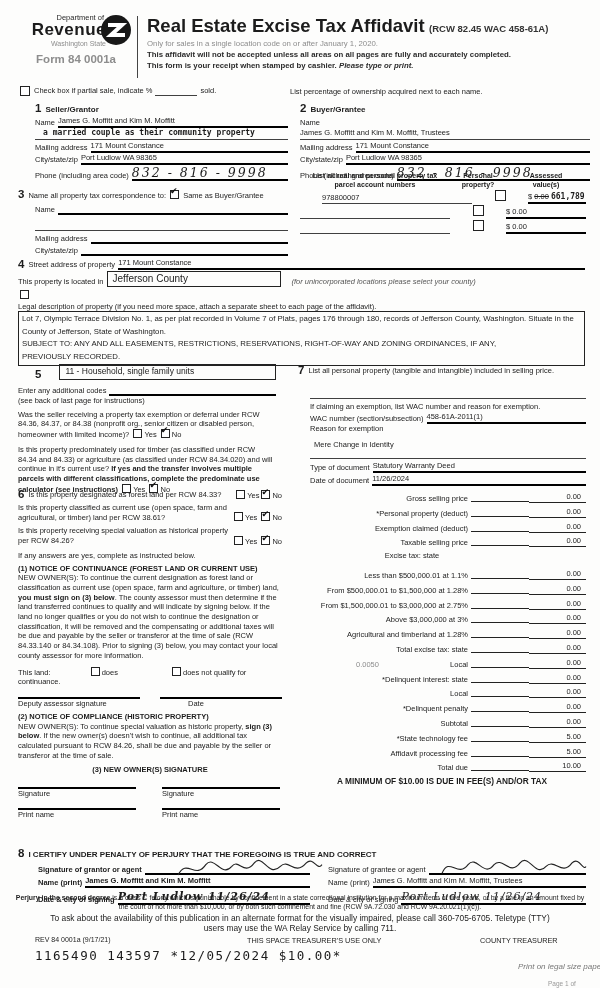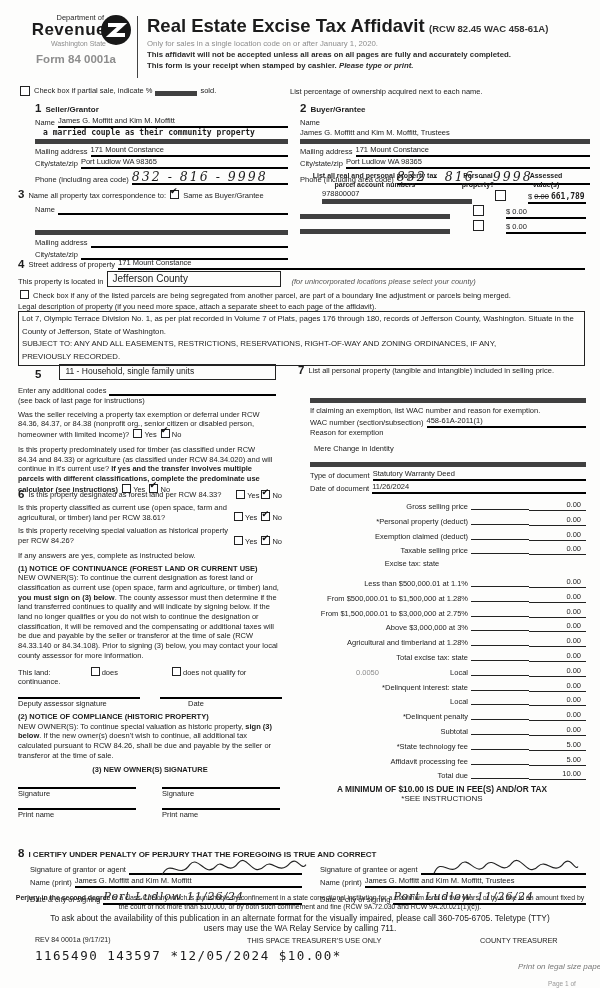--- a/index.html
+++ b/index.html
@@ -6,21 +6,21 @@
   body{width:600px;height:988px;background:#fdfdfc;position:relative;overflow:hidden;
        font-family:"Liberation Sans",sans-serif;color:#1c1c1c;}
   .abs{position:absolute;}
   .b{font-weight:bold;}
   .i{font-style:italic;}
   .gray{color:#8d8d8d;}
   .p7{font-size:7.5px;line-height:9.7px;}
   .num{font-size:11.5px;font-weight:bold;margin-right:4px;}
   .frow{display:flex;align-items:flex-end;}
   .grow{flex:1;border-bottom:2px solid #000000;position:relative;}
-  .u{border-bottom:5px solid #404040;}
+  .u{border-bottom:1px solid #404040;}
   .cb{display:inline-block;width:7px;height:7px;border:1px solid #222;position:relative;
       vertical-align:-1px;margin:0 2px 0 2px;flex:none;background:#fff;}
   .cb.ck::after{content:"✔";position:absolute;left:-1px;top:-4px;font-size:9px;color:#111;}
   .hand{font-family:"DejaVu Serif",serif;font-style:italic;letter-spacing:2px;}
   .mono{font-family:"DejaVu Sans Mono",monospace;}
   .lblrow{display:flex;font-size:7.5px;}
   .fee-row{display:flex;justify-content:flex-end;align-items:flex-end;height:14.8px;font-size:7.5px;}
   .fee-leader{width:58px;border-bottom:1px solid #222;margin:0 0 1px 3px;}
   .fee-value{width:52px;text-align:right;border-bottom:1px solid #222;padding:0 5px 1px 0;}
   .yesno{white-space:nowrap;font-size:7.5px;flex:none;}
@@ -153,21 +153,21 @@
   <div class="frow" style="height:12px;">
     <span class="num">4</span>
     <span class="p7">Street address of property</span>
     <span class="grow p7" style="margin-left:3px;"><span>171 Mount Constance</span></span>
   </div>
   <div class="frow" style="height:16px;margin-top:1px;">
     <span class="p7">This property is located in</span>
     <span class="boxed" style="width:168px;height:13px;margin-left:4px;font-size:10px;padding:1px 0 0 4px;"><span>Jefferson County</span></span>
     <span class="i p7" style="color:#555;margin-left:10px;">(for unincorporated locations please select your county)</span>
   </div>
-  <div class="p7" style="margin-top:3px;"><span class="cb"></span> <span>Check box if any of the listed parcels are being segregated from another parcel, are part of a boundary line adjustment or parcels being merged.</span></div>
+  <div class="p7" style="margin-top:3px;"><span class="cb"></span> </div>
   <div class="p7" style="margin-top:1px;">Legal description of property (if you need more space, attach a separate sheet to each page of the affidavit).</div>
   <div class="boxed" style="height:51px;padding:1px 3px;font-size:7.8px;line-height:12.4px;overflow:hidden;">
     <span>Lot 7, Olympic Terrace Division No. 1, as per plat recorded in Volume 7 of Plats, pages 176 through 180, records of Jefferson County, Washington.</span>
     <span>Situate in the County of Jefferson, State of Washington.</span>
     <div>SUBJECT TO: ANY AND ALL EASEMENTS, RESTRICTIONS, RESERVATIONS, RIGHT-OF-WAY AND ZONING ORDINANCES, IF ANY,</div>
     <div>PREVIOUSLY RECORDED.</div>
   </div>
 </div>
 
 <div class="abs" style="left:18px;top:364px;width:258px;">
@@ -358,27 +358,26 @@
         <span class="fee-leader"></span>
         <span class="fee-value">5.00</span>
       </div>
     <div class="fee-row">
         <span>Total due</span>
         <span class="fee-leader"></span>
         <span class="fee-value">10.00</span>
       </div>
   </div>
   <div class="b" style="font-size:8.3px;text-align:center;margin-top:4px;">A MINIMUM OF $10.00 IS DUE IN FEE(S) AND/OR TAX</div>
-  <div style="font-size:8px;text-align:center;">*SEE INSTRUCTIONS</div>
 </div>
 
 <div class="abs" style="left:18px;top:843px;width:568px;">
   <div><span class="num">8</span><span class="b" style="font-size:8px;">I CERTIFY UNDER PENALTY OF PERJURY THAT THE FOREGOING IS TRUE AND CORRECT</span></div>
   <div style="display:flex;">
-    <div style="width:272px;margin-left:12px;">
+    <div style="width:272px;margin-left:20px;font-weight:bold;">
       <div class="frow p7" style="height:14px;">
         <span>Signature of grantor or agent</span>
         <span class="grow" style="margin-left:3px;">
           <svg class="sig-svg" viewBox="0 0 170 30">
               <path d="M2 22 C 12 2, 22 28, 34 10 C 44 -2, 52 26, 64 12 C 72 2, 78 24, 90 8 C 100 -4, 106 26, 120 12 C 130 2, 136 24, 150 8 C 158 0, 163 18, 168 10" stroke="#222" stroke-width="1.3" fill="none"></path>
             </svg>
         </span>
       </div>
       <div class="frow p7" style="height:13px;">
         <span>Name (print)</span>

